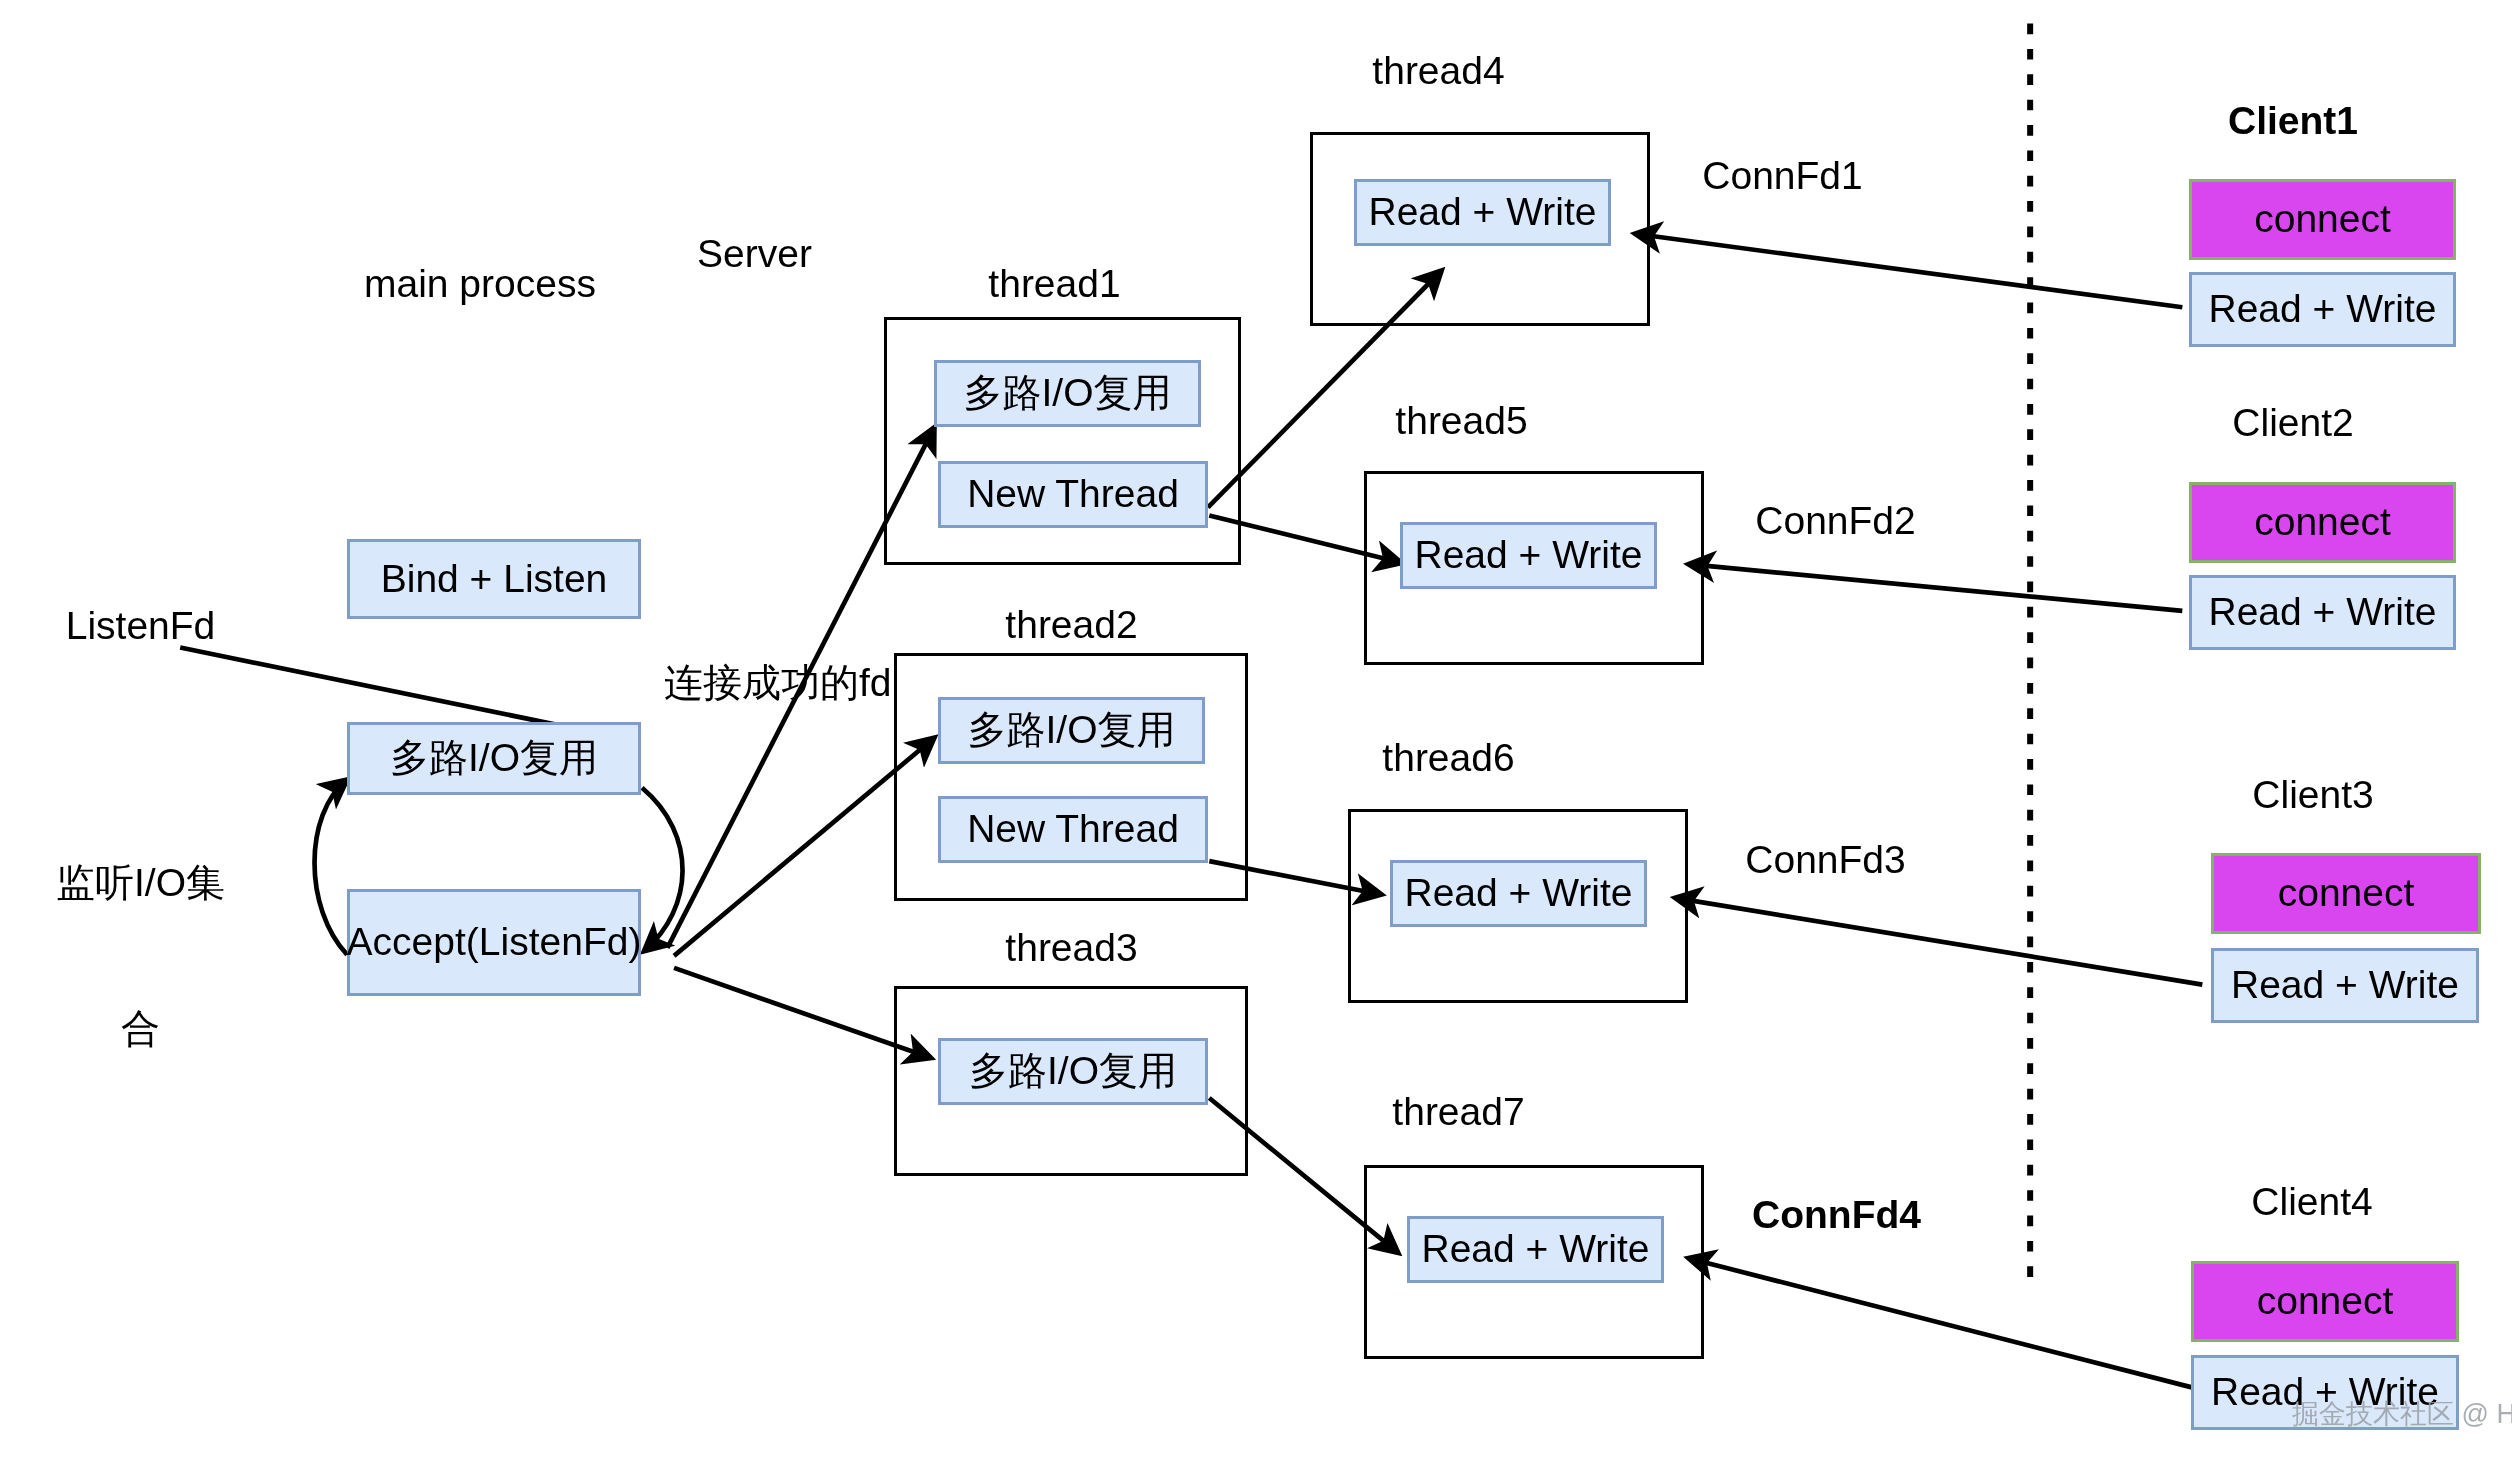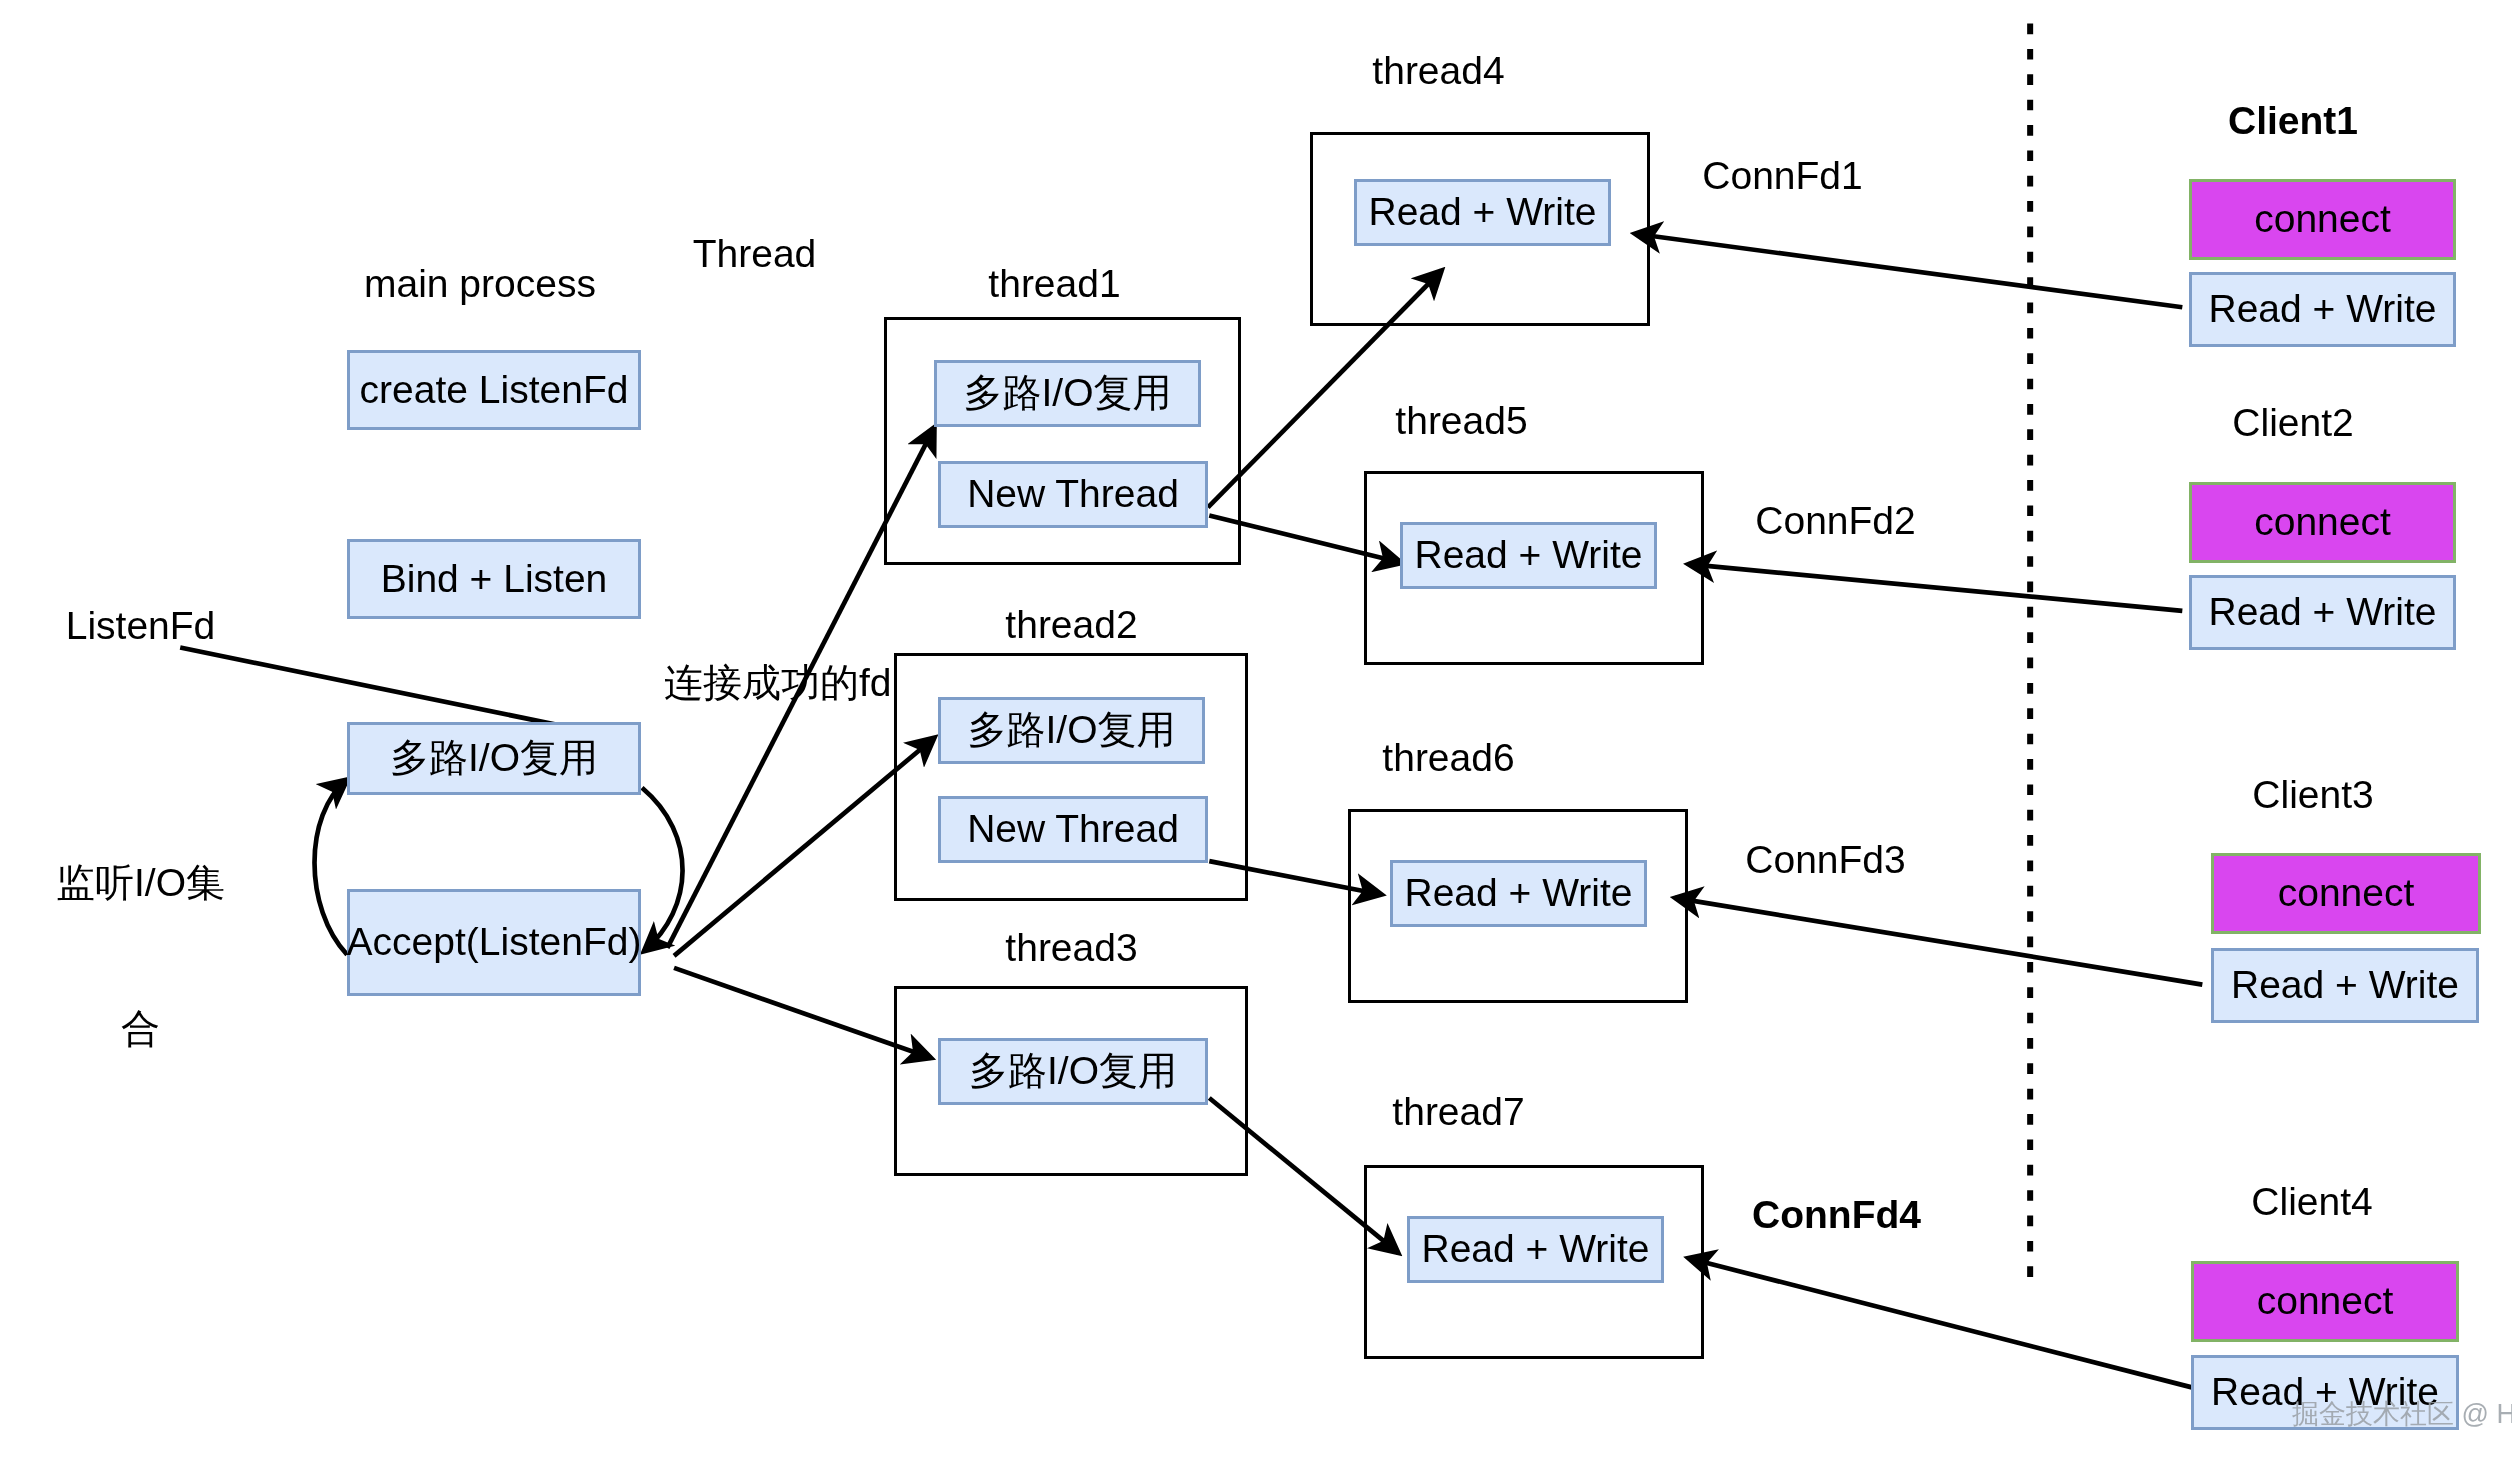--- a/index.html
+++ b/index.html
@@ -96,29 +96,28 @@
 
   <div class="label fs-lg" style="left:27px;top:755;top:504px;width:227px;">
     <div>ListenFd</div>
     <div style="height:13.3px"></div>
     <div>监听I/O集</div>
     <div>合</div>
   </div>
 
   <div class="label fs-lg" style="left:364px;top:260px;width:187px;">main process</div>
 
-  <div class="node blue fs-lg" style="left:347px;top:350px;width:294px;height:80px;">create ListenFd</div>
 
   <div class="node blue fs-lg" style="left:347px;top:539px;width:294px;height:80px;">Bind + Listen</div>
 
   <div class="node blue fs-lg" style="left:347px;top:722px;width:294px;height:73px;">多路I/O复用</div>
 
   <div class="node blue fs-lg" style="left:347px;top:889px;width:294px;height:107px;">Accept(ListenFd)</div>
 
-  <div class="label fs-lg" style="left:681px;top:230px;width:147px;">Thread</div>
+  <div class="label fs-lg" style="left:681px;top:230px;width:147px;">Server</div>
 
   <div class="label fs-lg" style="left:664px;top:659px;width:214px;">连接成功的fd</div>
 
   <div class="label fs-lg" style="left:981px;top:260px;width:147px;">thread1</div>
   <div class="group" style="left:884px;top:317px;width:357px;height:248px;"></div>
   <div class="node blue fs-lg" style="left:934px;top:360px;width:267px;height:67px;">多路I/O复用</div>
   <div class="node blue fs-lg" style="left:938px;top:461px;width:270px;height:67px;">New Thread</div>
 
   <div class="label fs-lg" style="left:998px;top:601px;width:147px;">thread2</div>
   <div class="group" style="left:894px;top:653px;width:354px;height:248px;"></div>

